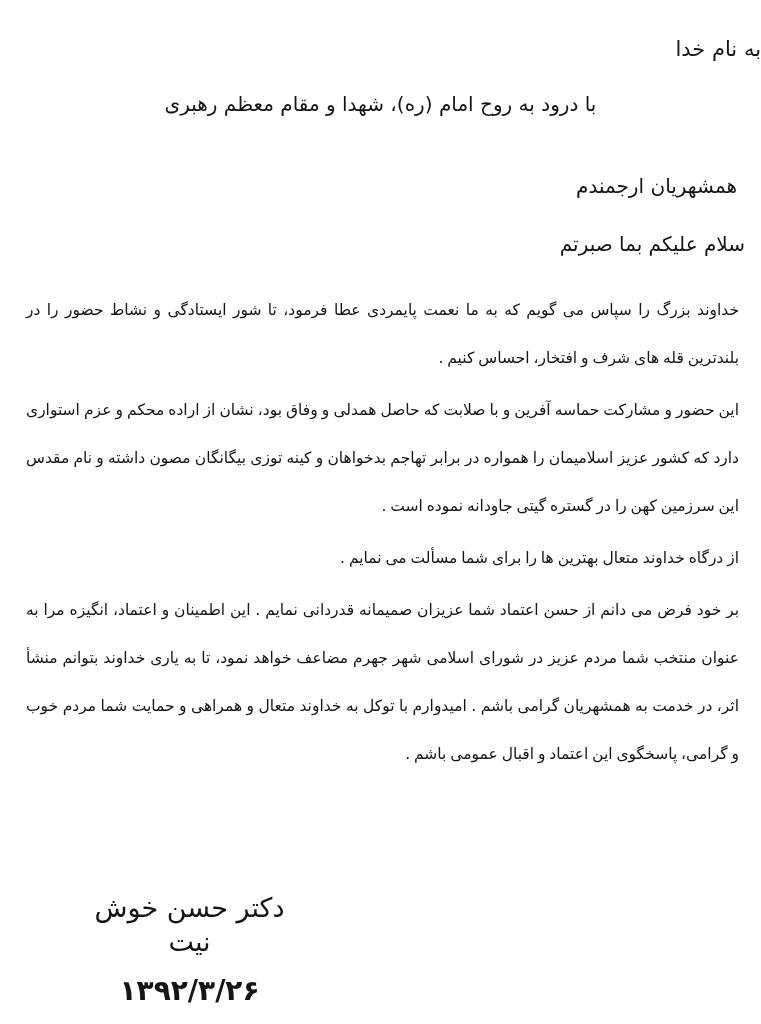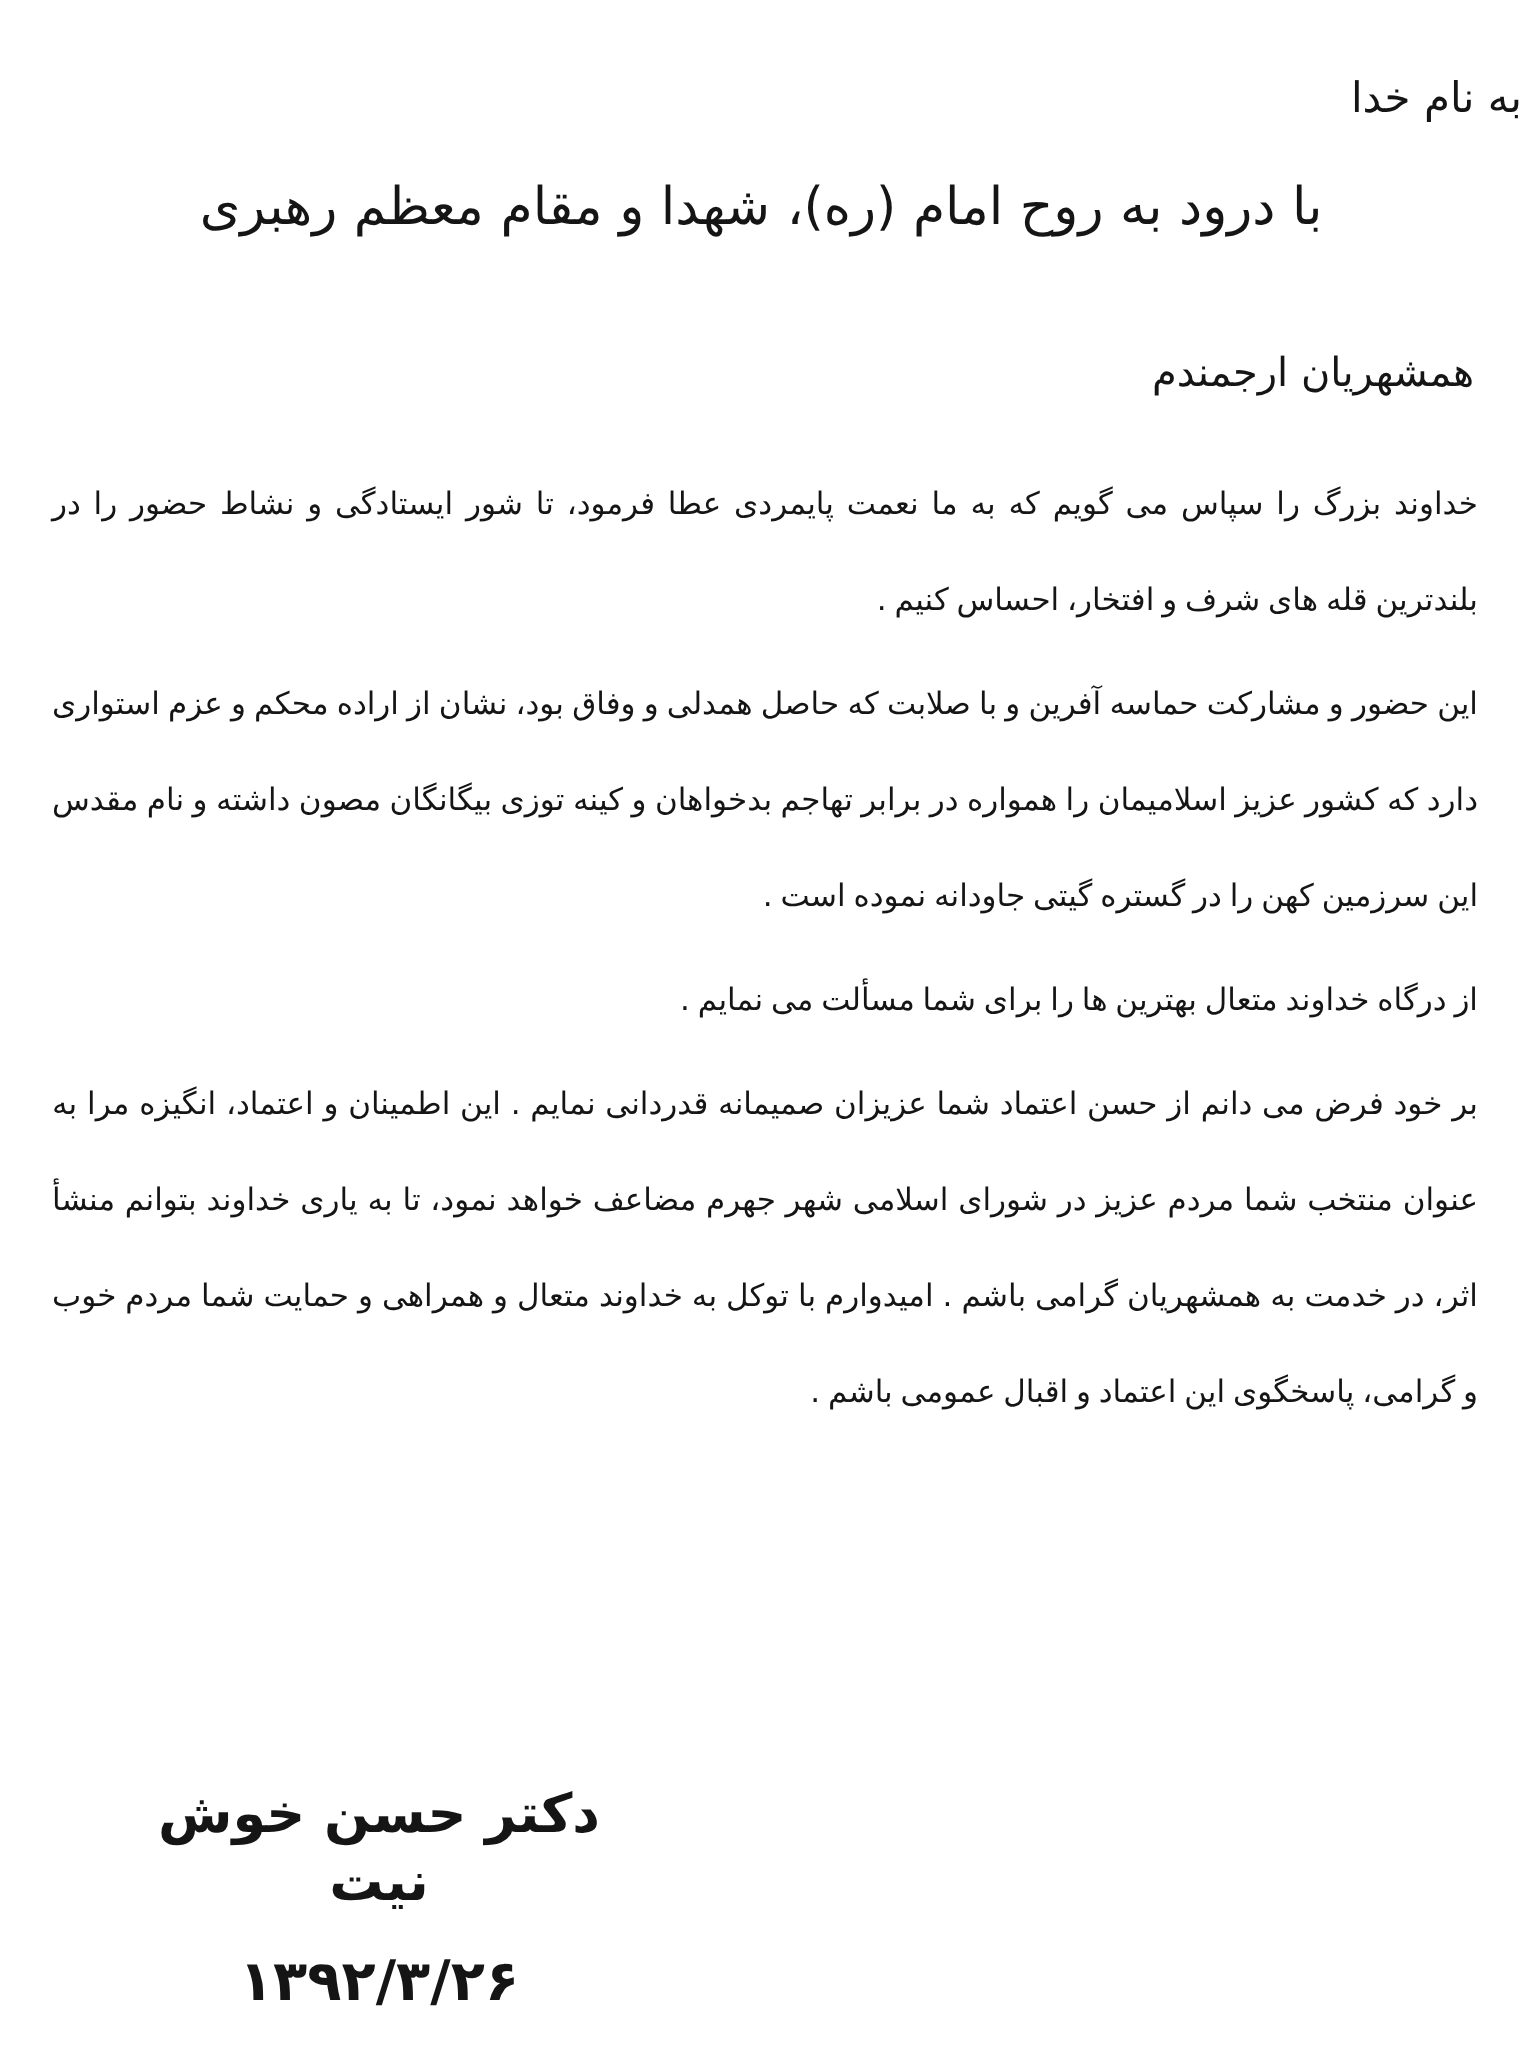--- a/index.html
+++ b/index.html
@@ -19,21 +19,21 @@
   }
   .bismillah {
     margin-top: 36px;
     text-align: right;
     font-size: 21px;
     line-height: 26px;
   }
   .tribute {
     margin-top: 30px;
     text-align: center;
-    font-size: 26px;
+    font-size: 20px;
     line-height: 24px;
   }
   .salutation {
     margin-top: 58px;
     padding: 0 24px;
     text-align: right;
     font-size: 20px;
     line-height: 24px;
   }
   .greeting {
@@ -58,41 +58,42 @@
   .signature {
     position: absolute;
     left: 72px;
     top: 891px;
     width: 235px;
     text-align: center;
     direction: rtl;
   }
   .signature-name {
     font-size: 27px;
-    font-weight: bold;
+    font-weight: normal;
     line-height: 34px;
   }
   .signature-date {
     margin-top: 18px;
     font-size: 28px;
     font-weight: bold;
     line-height: 28px;
   }
 </style>
 </head>
 <body>
 
 <div class="page">
 
   <div class="bismillah">به نام خدا</div>
 
   <div class="tribute">با درود به روح امام (ره)، شهدا و مقام معظم رهبری</div>
 
   <div class="salutation">همشهریان ارجمندم</div>
 
+  <div class="greeting">سلام علیکم بما صبرتم</div>
 
   <div class="letter-text">
     <p>خداوند بزرگ را سپاس می گویم که به ما نعمت پایمردی عطا فرمود، تا شور ایستادگی و نشاط حضور را در بلندترین قله های شرف و افتخار، احساس کنیم .</p>
     <p>این حضور و مشارکت حماسه آفرین و با صلابت که حاصل همدلی و وفاق بود، نشان از اراده محکم و عزم استواری دارد که کشور عزیز اسلامیمان را همواره در برابر تهاجم بدخواهان و کینه توزی بیگانگان مصون داشته و نام مقدس این سرزمین کهن را در گستره گیتی جاودانه نموده است .</p>
     <p>از درگاه خداوند متعال بهترین ها را برای شما مسألت می نمایم .</p>
     <p>بر خود فرض می دانم از حسن اعتماد شما عزیزان صمیمانه قدردانی نمایم . این اطمینان و اعتماد، انگیزه مرا به عنوان منتخب شما مردم عزیز در شورای اسلامی شهر جهرم مضاعف خواهد نمود، تا به یاری خداوند بتوانم منشأ اثر، در خدمت به همشهریان گرامی باشم . امیدوارم با توکل به خداوند متعال و همراهی و حمایت شما مردم خوب و گرامی، پاسخگوی این اعتماد و اقبال عمومی باشم .</p>
   </div>
 
   <div class="signature">
     <div class="signature-name">دکتر حسن خوش نیت</div>

